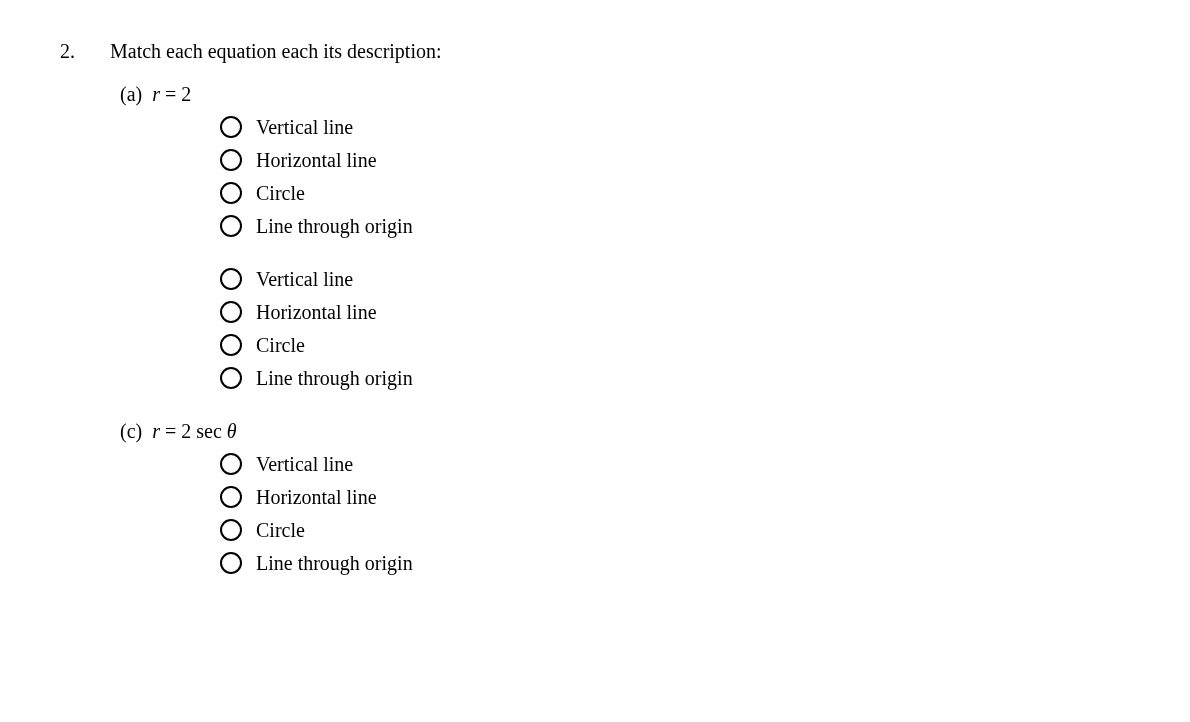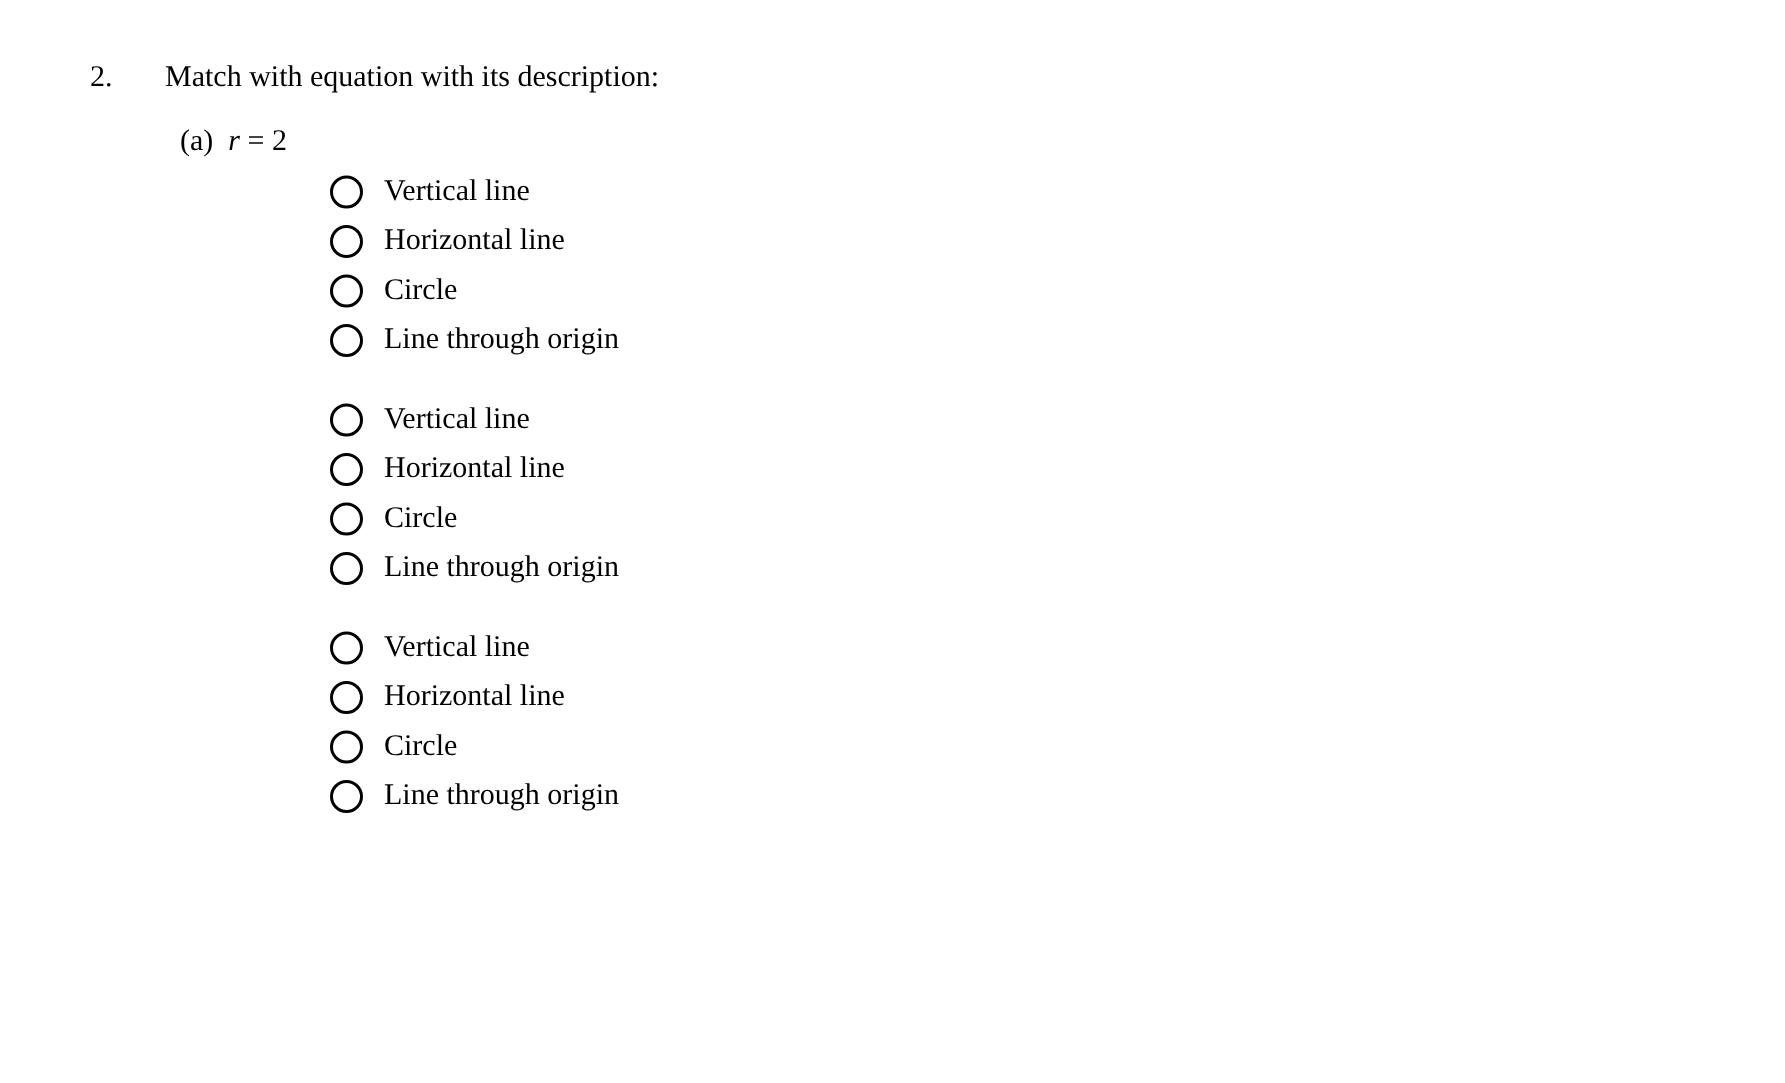--- a/index.html
+++ b/index.html
@@ -42,21 +42,21 @@
       font-size: 20px;
       margin-bottom: 10px;
     }
 
     .options {
       margin-left: 100px;
     }
 
     .option {
       display: flex;
-      align-items: flex-end;
+      align-items: flex-start;
       margin-bottom: 10px;
       cursor: pointer;
     }
 
     .radio-circle {
       width: 22px;
       height: 22px;
       border-radius: 50%;
       border: 2px solid #000;
       margin-right: 14px;
@@ -68,21 +68,21 @@
     .option-label {
       font-size: 20px;
     }
   </style>
 </head>
 <body>
 
 <div>
   <div class="question-header">
     <span class="question-number">2.</span>
-    <span class="question-text">Match with equation with its description:</span>
+    <span class="question-text">Match each equation each its description:</span>
   </div>
 
   <div class="part">
     <div class="part-label">
       (a) &nbsp;<i>r</i> = 2
     </div>
     <div class="options">
       <label class="option">
         <div class="radio-circle"></div>
         <span class="option-label">Vertical line</span>
@@ -117,20 +117,23 @@
         <span class="option-label">Circle</span>
       </label>
       <label class="option">
         <div class="radio-circle"></div>
         <span class="option-label">Line through origin</span>
       </label>
     </div>
   </div>
 
   <div class="part">
+    <div class="part-label">
+      (c) &nbsp;<i>r</i> = 2 sec <i>θ</i>
+    </div>
     <div class="options">
       <label class="option">
         <div class="radio-circle"></div>
         <span class="option-label">Vertical line</span>
       </label>
       <label class="option">
         <div class="radio-circle"></div>
         <span class="option-label">Horizontal line</span>
       </label>
       <label class="option">

